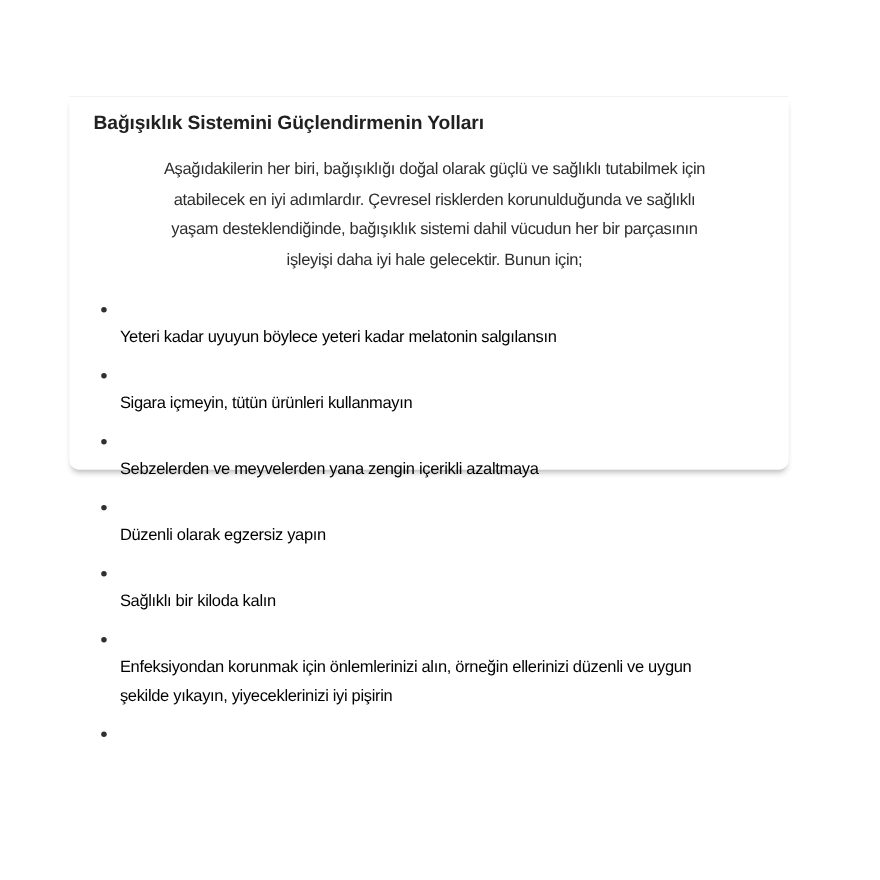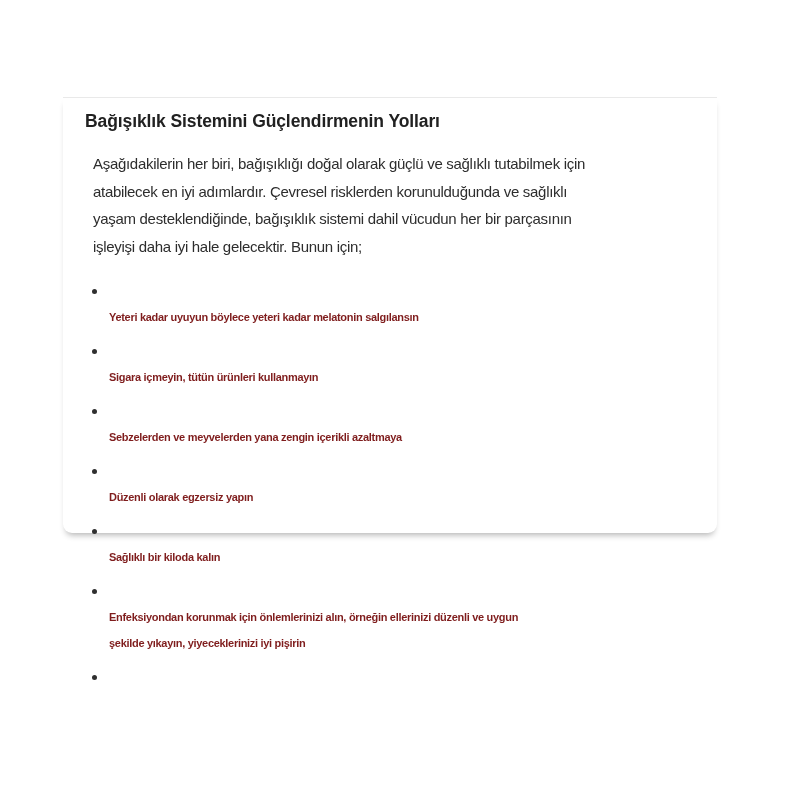--- a/index.html
+++ b/index.html
@@ -12,61 +12,60 @@
     height: 800px;
     position: relative;
     font-family: "Liberation Sans", sans-serif;
     overflow: hidden;
   }
   .card {
     position: absolute;
     left: 63px;
     top: 87px;
     width: 654px;
-    height: 436px;
+    height: 340px;
     box-sizing: border-box;
     background: #ffffff;
     border-top: 1px solid #e9e9e9;
     border-radius: 0 0 9px 9px;
     box-shadow: 0 5px 6px -3px rgba(0, 0, 0, 0.30);
     padding: 12px 20px 0 22px;
-    margin-top: 10px;
   }
   .article-title {
     margin: 0;
     font-size: 17.5px;
     line-height: 22px;
     font-weight: bold;
     color: #212121;
     letter-spacing: -0.1px;
   }
   .intro {
     margin: 18px 0 0 8px;
     font-size: 15px;
     line-height: 27.6px;
     color: #2d2d2d;
     letter-spacing: -0.3px;
     white-space: pre-line;
+    text-align: center;
   }
   .tips-list {
     list-style: none;
     margin: 18px 0 0 0;
     padding: 0 0 0 5px;
   }
   .tips-list li {
     position: relative;
     padding-left: 19px;
     margin-bottom: 8px;
-    font-size: 11px;
+    font-size: 15px;
     line-height: 26px;
-    color: #7f1d1d;
+    color: #000000;
     letter-spacing: -0.3px;
     white-space: pre-line;
     max-width: 588px;
-    font-weight: bold;
   }
   .bullet-dot {
     position: absolute;
     left: 2px;
     top: 10.5px;
     width: 5px;
     height: 5px;
     border-radius: 50%;
     background: #2f2f2f;
   }

